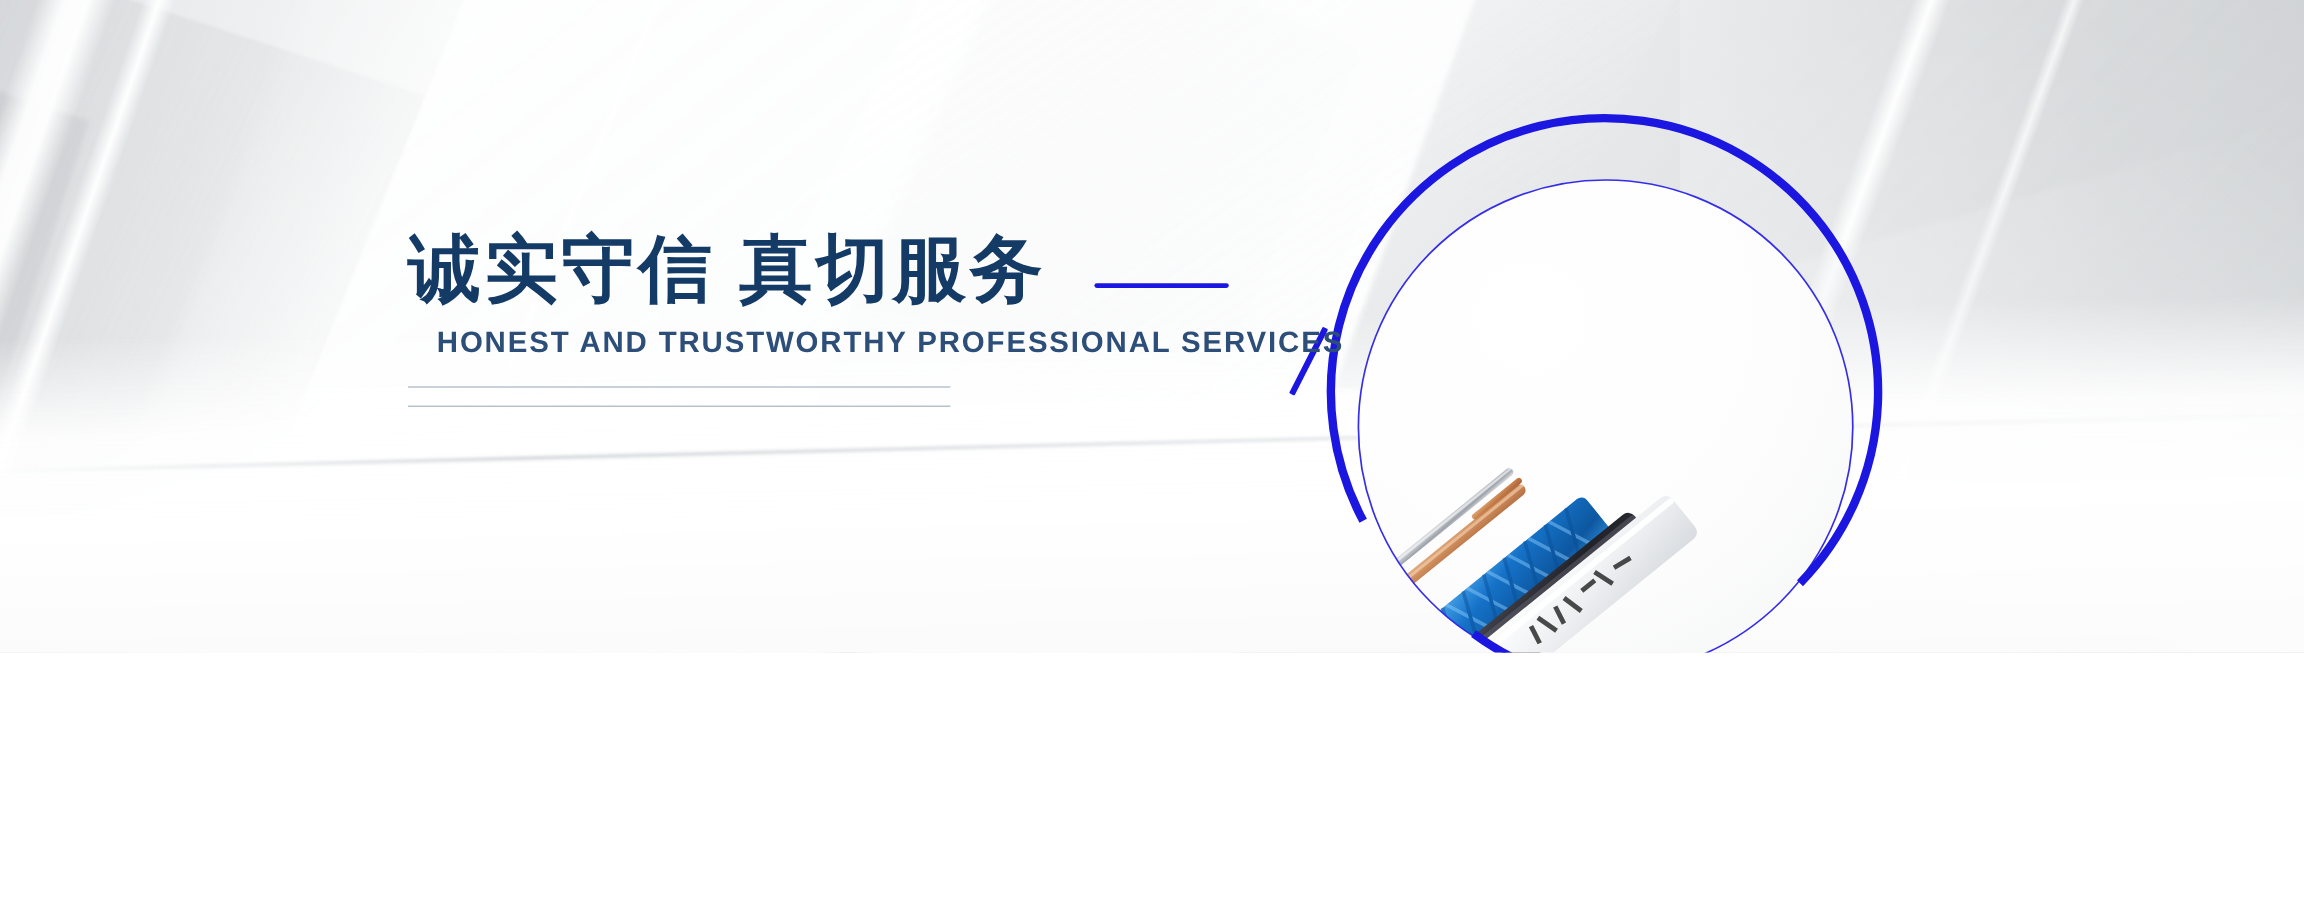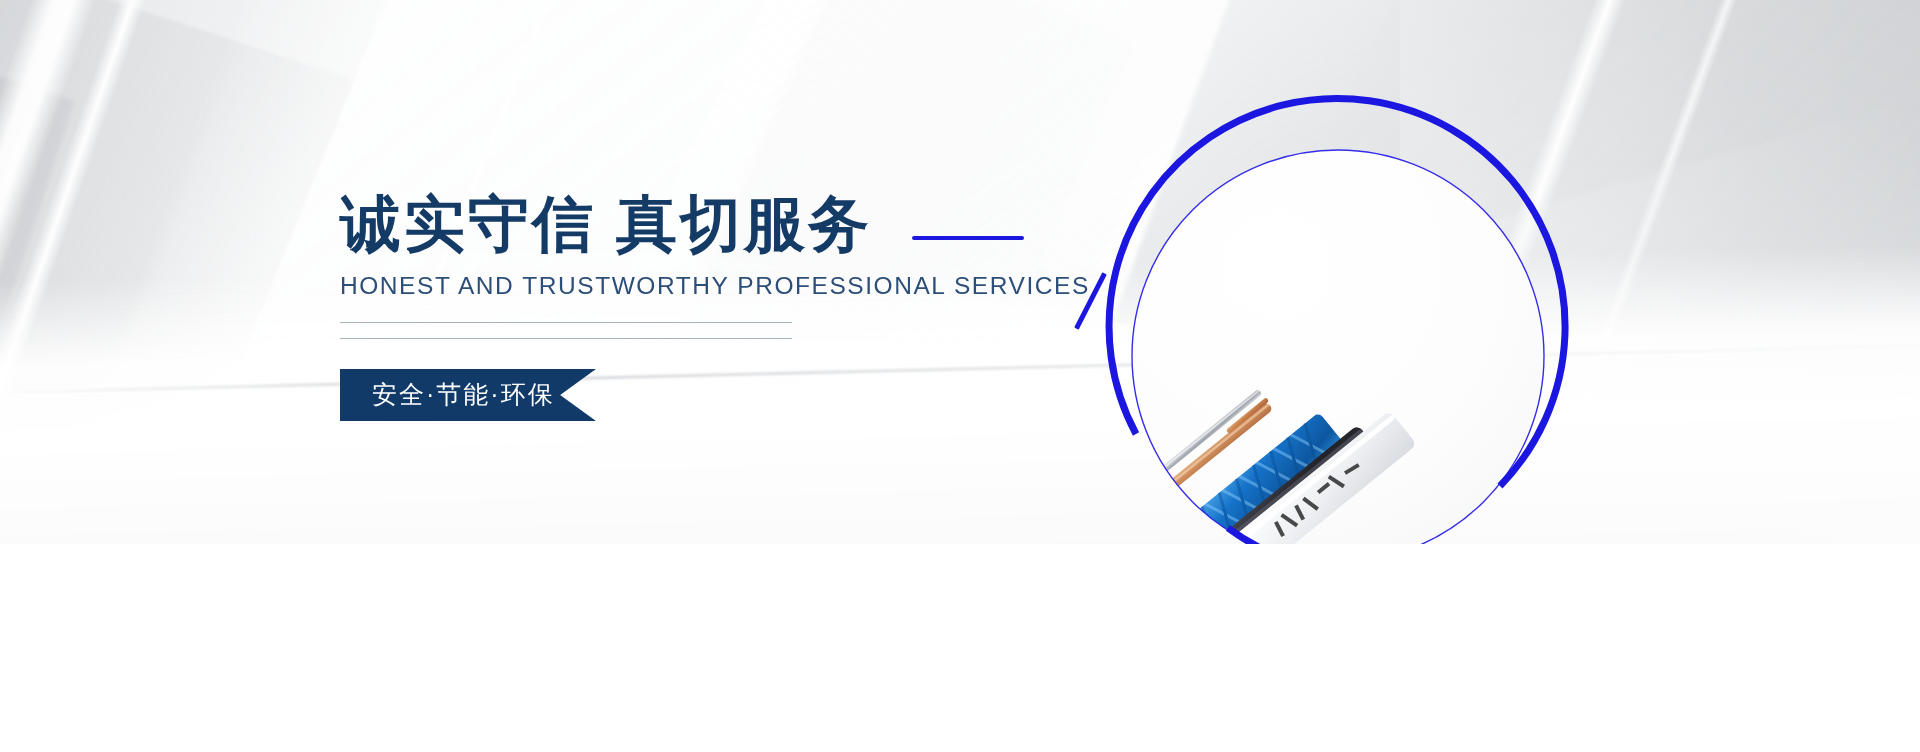--- a/index.html
+++ b/index.html
@@ -202,22 +202,23 @@
     color: #143a66;
     letter-spacing: 3px;
     white-space: nowrap;
     margin: 0;
   }
   .sub-en {
     margin-top: 14px;
     font-size: 24.5px;
     letter-spacing: 1.55px;
     color: #2c4e78;
-    font-weight: 400;
+    font-weight: 700;
     white-space: nowrap;
+    margin-left: 24px;
   }
   .rule {
     margin-top: 22px;
     width: 452px;
     height: 1px;
     background: #a9b3c0;
   }
   .sub-cn {
     margin-top: 15px;
     font-size: 24px;
@@ -342,24 +343,20 @@
   <div class="text-block">
     <h1 class="headline">诚实守信 真切服务</h1>
 
     <div class="sub-en">HONEST AND TRUSTWORTHY PROFESSIONAL SERVICES</div>
 
     <div class="rule"></div>
 
 
     <div class="rule-2"></div>
 
-    <div class="badge-wrap">
-      <div class="badge-shape"></div>
-      <div class="badge-label">安全·节能·环保</div>
-    </div>
   </div>
 
   <div class="circle-zone">
 
     <div class="accent-line dash-h"></div>
     <div class="accent-line dash-left"></div>
 
     <div class="circle-photo">
       <svg class="cable-svg" viewBox="0 0 412 412">
         <defs>

